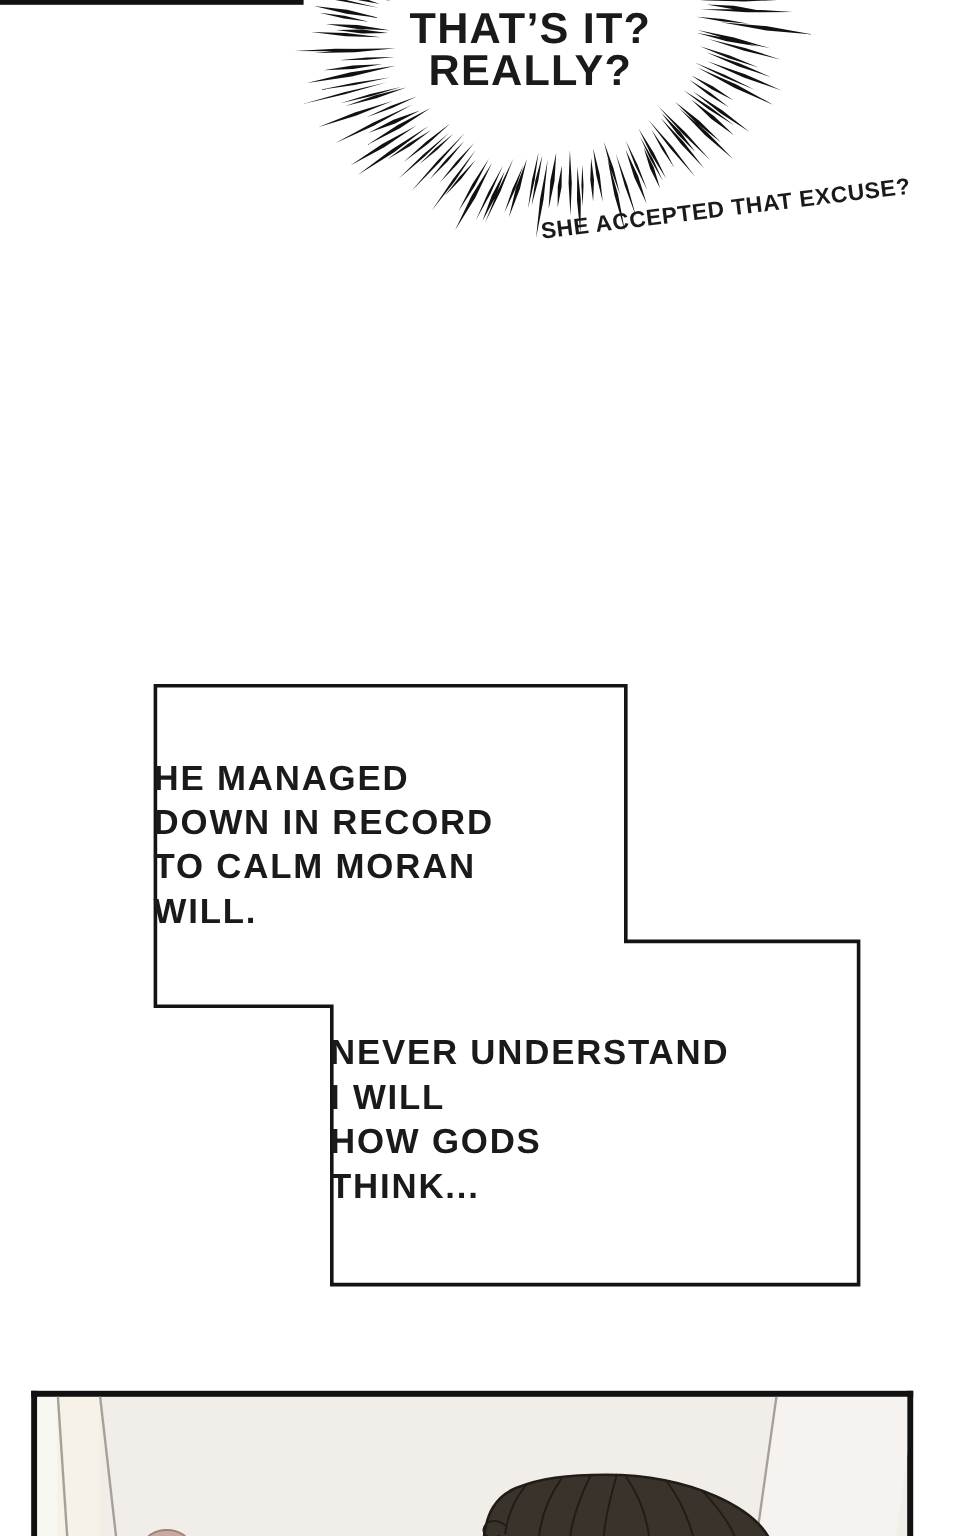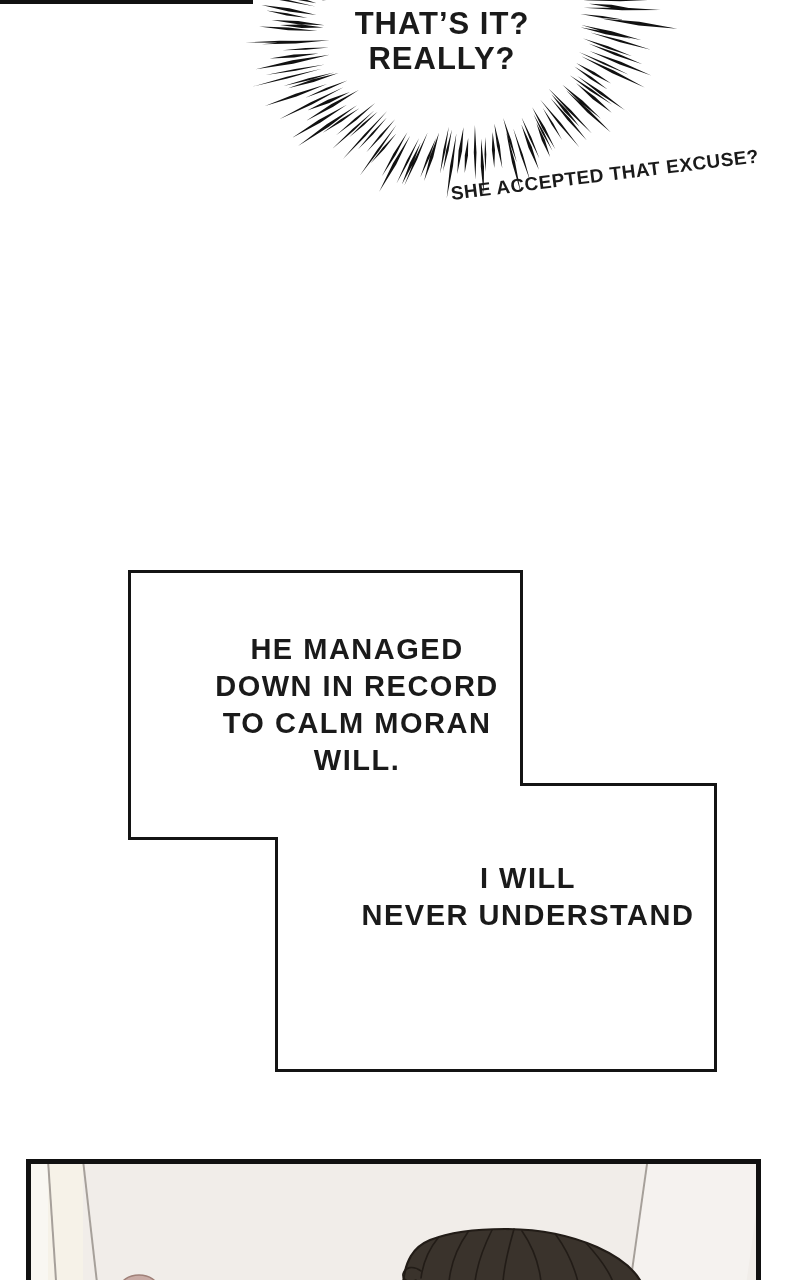--- a/index.html
+++ b/index.html
@@ -5,29 +5,29 @@
   html,body{margin:0;padding:0;background:#ffffff;}
   body{width:800px;height:1280px;position:relative;overflow:hidden;
        font-family:"Liberation Sans",sans-serif;color:#1a1a1a;}
   .abs{position:absolute;}
   
   .prev-edge{left:0;top:0;width:253px;height:4px;background:#111;}
   
   .burst{left:0;top:0;width:800px;height:232px;pointer-events:none;}
   
   .shout{left:292px;top:6px;width:300px;text-align:center;
-         font-weight:bold;font-size:31px;line-height:35px;letter-spacing:1px;}
+         font-weight:bold;font-size:36px;line-height:35px;letter-spacing:1px;}
   
   .aside{left:451px;top:183px;width:270px;font-weight:bold;font-size:19px;
          letter-spacing:.5px;transform:rotate(-7deg);transform-origin:left center;
          white-space:nowrap;}
   
   .caption-svg{left:120px;top:560px;width:610px;height:522px;}
-  .caption-text{text-align:center;font-weight:bold;font-size:29px;line-height:37px;
-                letter-spacing:1.5px;padding-left:32px;}
+  .caption-text{font-weight:bold;font-size:29px;line-height:37px;
+                letter-spacing:1.5px;}
   .cap1{left:128px;top:631px;width:394px;}
   .cap2{left:275px;top:860px;width:442px;}
   
   .panel{left:26px;top:1159px;width:735px;height:121px;box-sizing:border-box;
          border:5px solid #111;border-bottom:none;background:#f1ede9;overflow:hidden;}
   .panel-inner{position:absolute;left:0;top:0;width:725px;height:116px;}
   .strip1{left:0;top:0;width:17px;height:116px;background:#f9f7f2;}
   .strip2{left:17px;top:0;width:35px;height:116px;background:#f6f2e8;}
   .wline{top:-4px;width:2px;height:130px;background:#a6a09a;}
   .wl1{left:16px;transform:skewX(3.8deg);transform-origin:top left;}
@@ -59,22 +59,24 @@
 </svg>
 
 <div class="abs caption-text cap1">
   <div>HE MANAGED</div>
   <div>DOWN IN RECORD</div>
   <div>TO CALM MORAN</div>
   <div>WILL.</div>
 </div>
 
 <div class="abs caption-text cap2">
+  <div>NEVER UNDERSTAND</div>
   <div>I WILL</div>
-  <div>NEVER UNDERSTAND</div>
+  <div>HOW GODS</div>
+  <div>THINK...</div>
 </div>
 
 <div class="abs panel">
   <div class="panel-inner">
     <div class="abs strip1"></div>
     <div class="abs strip2"></div>
     <div class="abs wline wl1"></div>
     <div class="abs wline wl2"></div>
     <div class="abs wall-right"></div>
 

